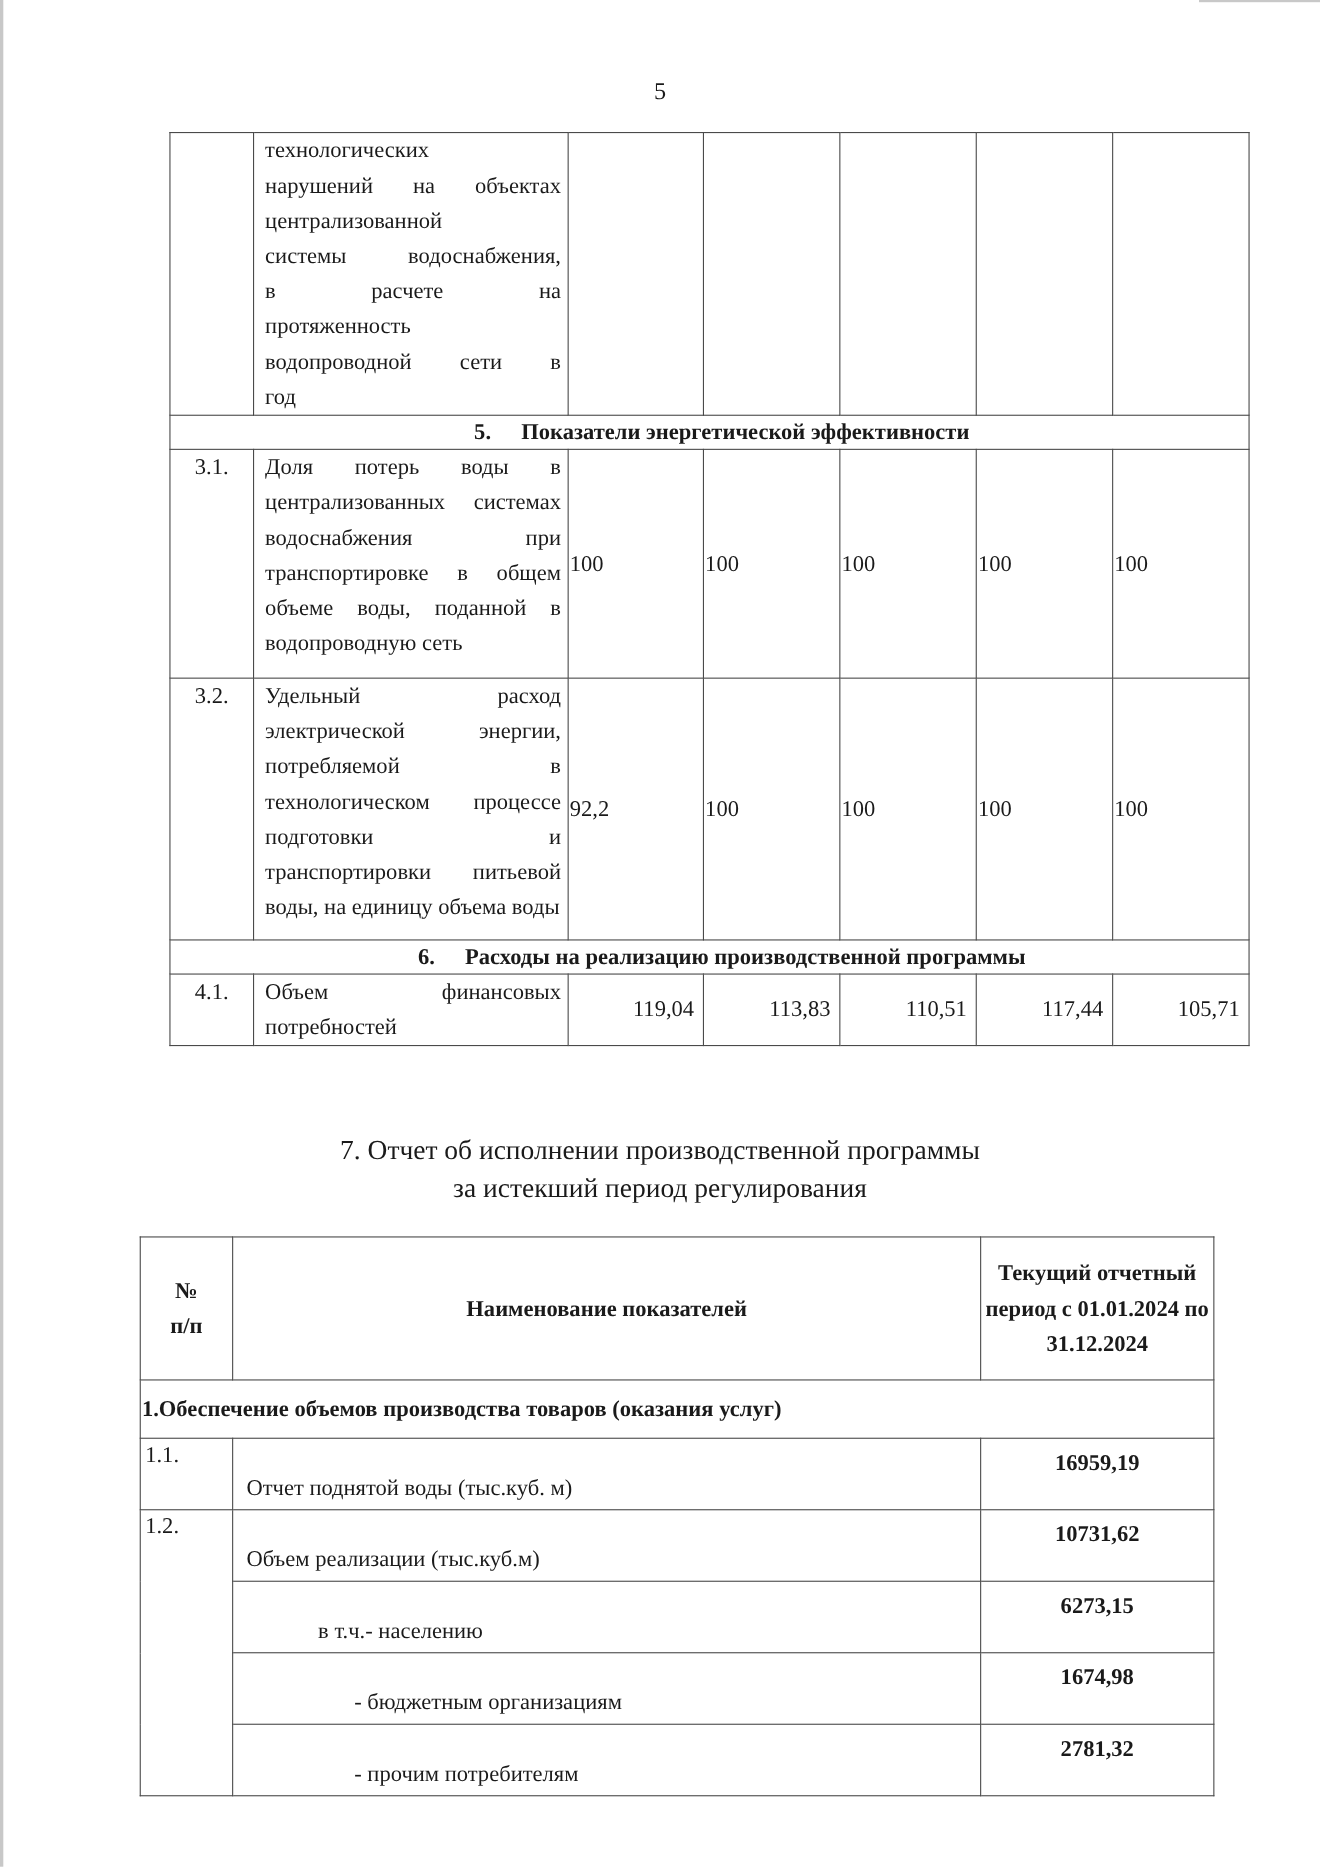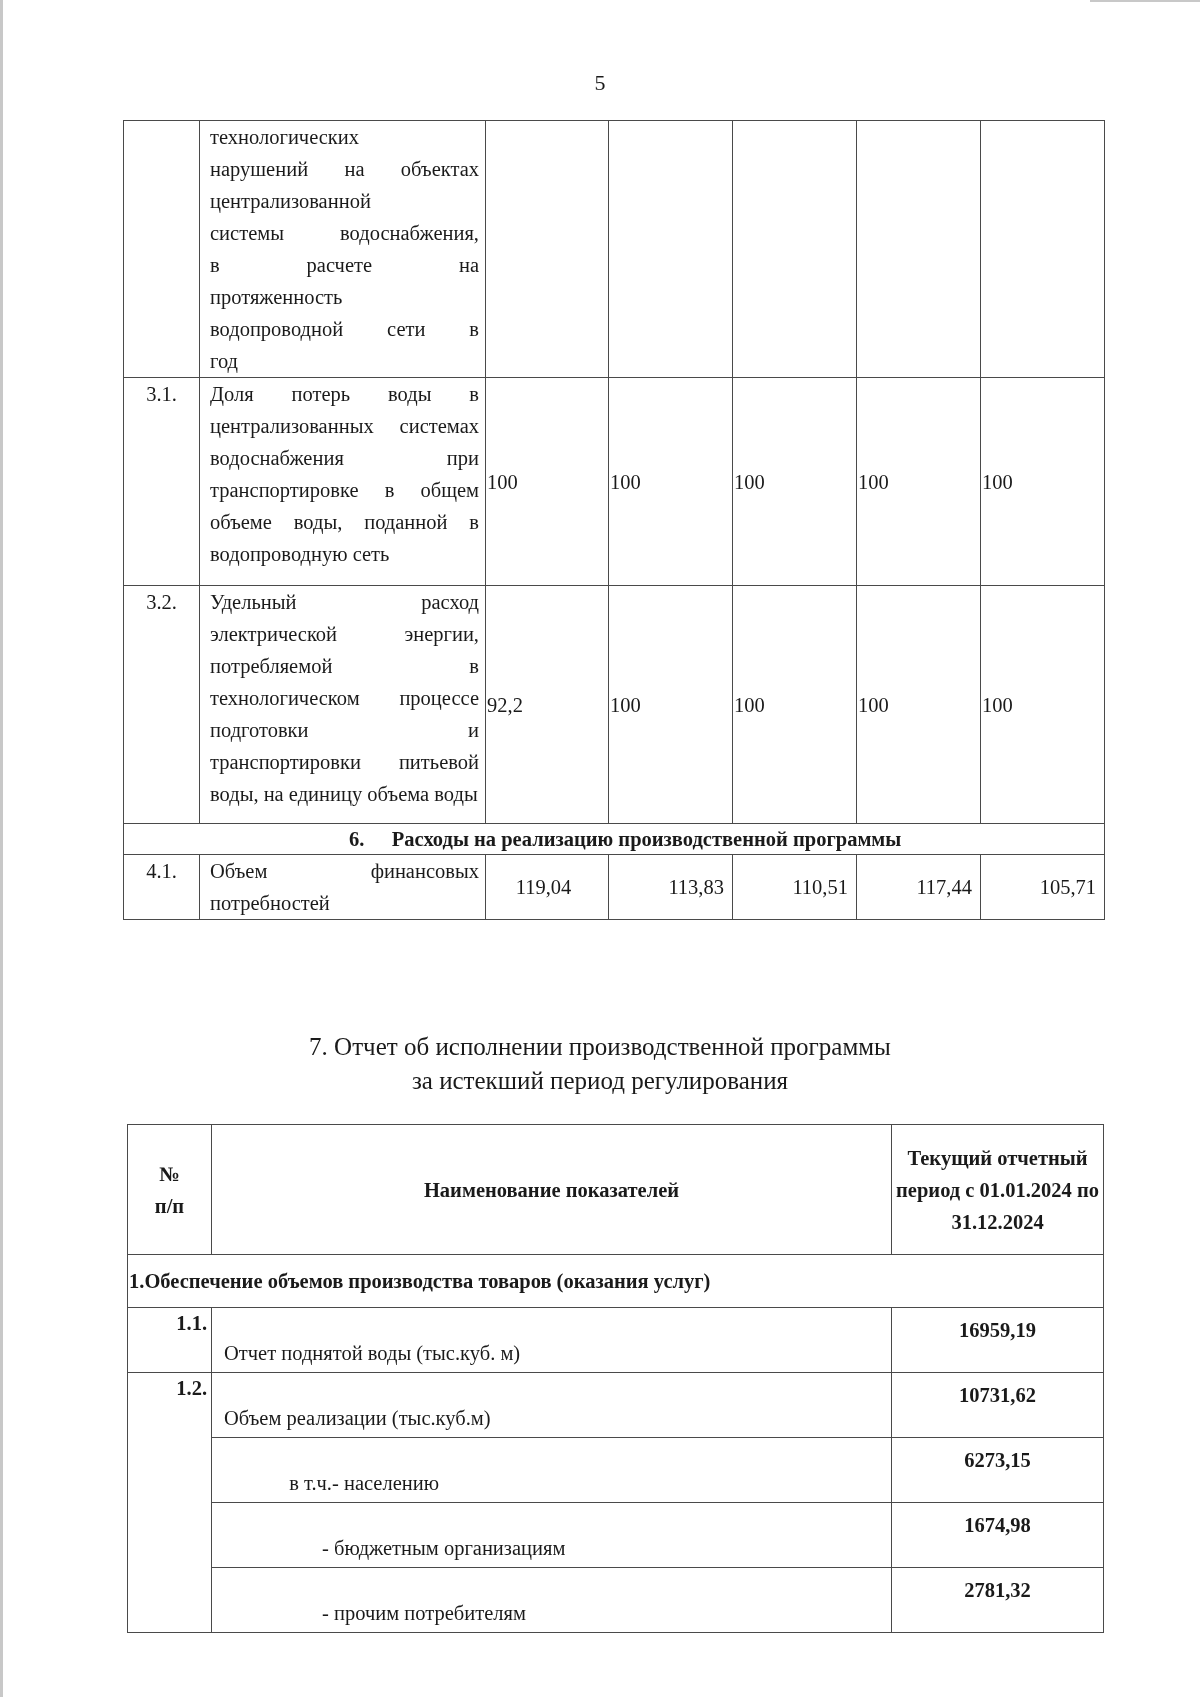--- a/index.html
+++ b/index.html
@@ -6,35 +6,35 @@
   body { width: 1200px; height: 1697px; position: relative; overflow: hidden;
          font-family: "Liberation Serif", "DejaVu Serif", serif; color: #1a1a1a; }
   .left-edge { position: absolute; left: 0; top: 0; width: 3px; height: 1697px; background: #c8c8c8; }
   .top-right-edge { position: absolute; right: 0; top: 0; width: 110px; height: 2px; background: #c8c8c8; }
   .page-number { position: absolute; top: 70px; left: 0; width: 1200px; text-align: center;
                  font-size: 22px; }
   table { border-collapse: collapse; position: absolute; table-layout: fixed; }
   td, th { border: 1.5px solid #4a4a4a; font-size: 20.5px; line-height: 32px; vertical-align: top; }
 
   
-  #t1 { left: 123px; top: 120px; width: 981px; }
+  #t1 { left: 154px; top: 120px; width: 981px; }
   #t1 td.num { text-align: center; padding: 0 4px; }
   #t1 td.name { text-align: justify; text-align-last: left; padding: 0 6px 0 10px; }
   #t1 td.val { text-align: left; vertical-align: middle; }
   #t1 td.val-r { text-align: right; vertical-align: middle; padding-right: 8px; }
   #t1 td.section { text-align: center; font-weight: bold; padding: 0; line-height: 30px; }
   #t1 td.section .sec-no { display: inline-block; width: 60px; }
 
   .heading { position: absolute; left: 0; width: 1200px; text-align: center;
              font-weight: normal; font-size: 25px; line-height: 34px; top: 1030px; }
 
   
   #t2 { left: 127px; top: 1124px; width: 976px; }
   #t2 th { font-weight: bold; vertical-align: middle; text-align: center; line-height: 32px; padding: 4px; }
-  #t2 td.num { text-align: right; padding: 0 4px; line-height: 30px; font-weight: bold; }
+  #t2 td.num { text-align: left; padding: 0 4px; line-height: 30px; }
   #t2 td.name { vertical-align: bottom; padding: 0 10px 4px 12px; line-height: 30px; }
   #t2 td.val { text-align: center; padding: 6px 4px; font-weight: bold; }
   #t2 td.section { text-align: left; font-weight: bold; vertical-align: middle; height: 50px; }
   #t2 tr.data td { height: 52px; }
   .indent-vtch { padding-left: 28px !important; }
   .vtch { display: inline-block; width: 92px; text-align: right; }
   .indent-sub { padding-left: 110px !important; }
 </style>
 </head>
 <body>
@@ -67,20 +67,26 @@
       <div style="text-align:justify;text-align-last:justify">водопроводной сети в</div>
       <div>год</div>
     </td>
     <td class="val"></td>
     <td class="val"></td>
     <td class="val"></td>
     <td class="val"></td>
     <td class="val"></td>
   </tr>
 
+  <tr>
+    <td class="section" colspan="7">
+      <span class="sec-no">5.</span>
+      <span>Показатели энергетической эффективности</span>
+    </td>
+  </tr>
 
   <tr style="height:208px">
     <td class="num">3.1.</td>
     <td class="name">Доля потерь воды в централизованных системах водоснабжения при транспортировке в общем объеме воды, поданной в водопроводную сеть</td>
     <td class="val">100</td>
     <td class="val">100</td>
     <td class="val">100</td>
     <td class="val">100</td>
     <td class="val">100</td>
   </tr>
@@ -98,21 +104,21 @@
   <tr>
     <td class="section" colspan="7">
       <span class="sec-no">6.</span>
       <span>Расходы на реализацию производственной программы</span>
     </td>
   </tr>
 
   <tr style="height:60px">
     <td class="num">4.1.</td>
     <td class="name">Объем финансовых потребностей</td>
-    <td class="val-r" style="text-align:center">119,04</td>
+    <td class="val-r" style="text-align:right">119,04</td>
     <td class="val-r">113,83</td>
     <td class="val-r">110,51</td>
     <td class="val-r">117,44</td>
     <td class="val-r">105,71</td>
   </tr>
 </tbody>
   </table>
 
 <div class="heading">
   <div>7. Отчет об исполнении производственной программы</div>

